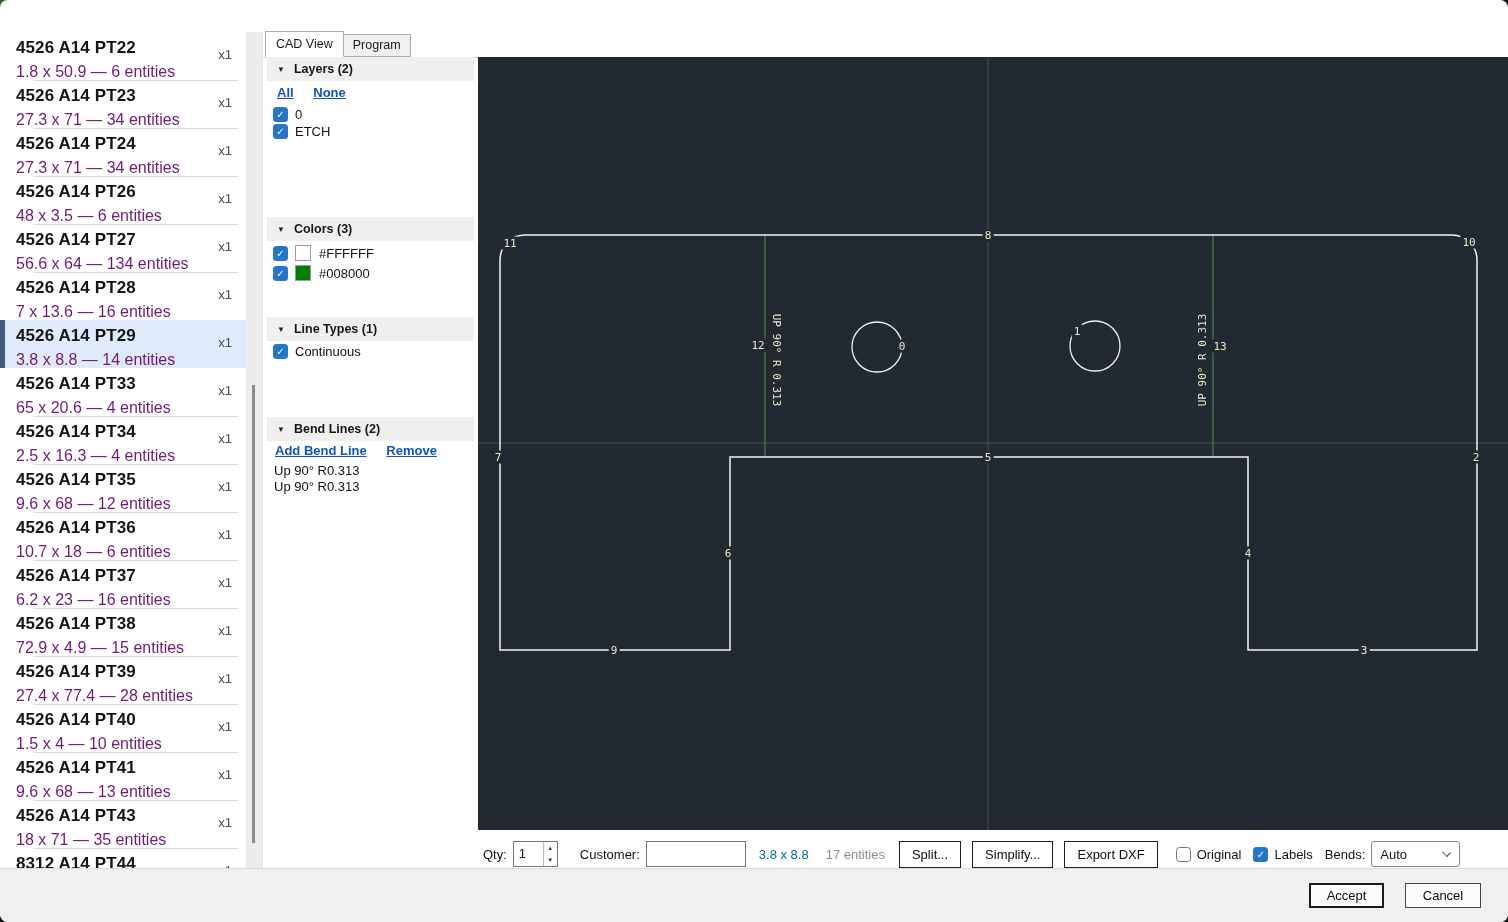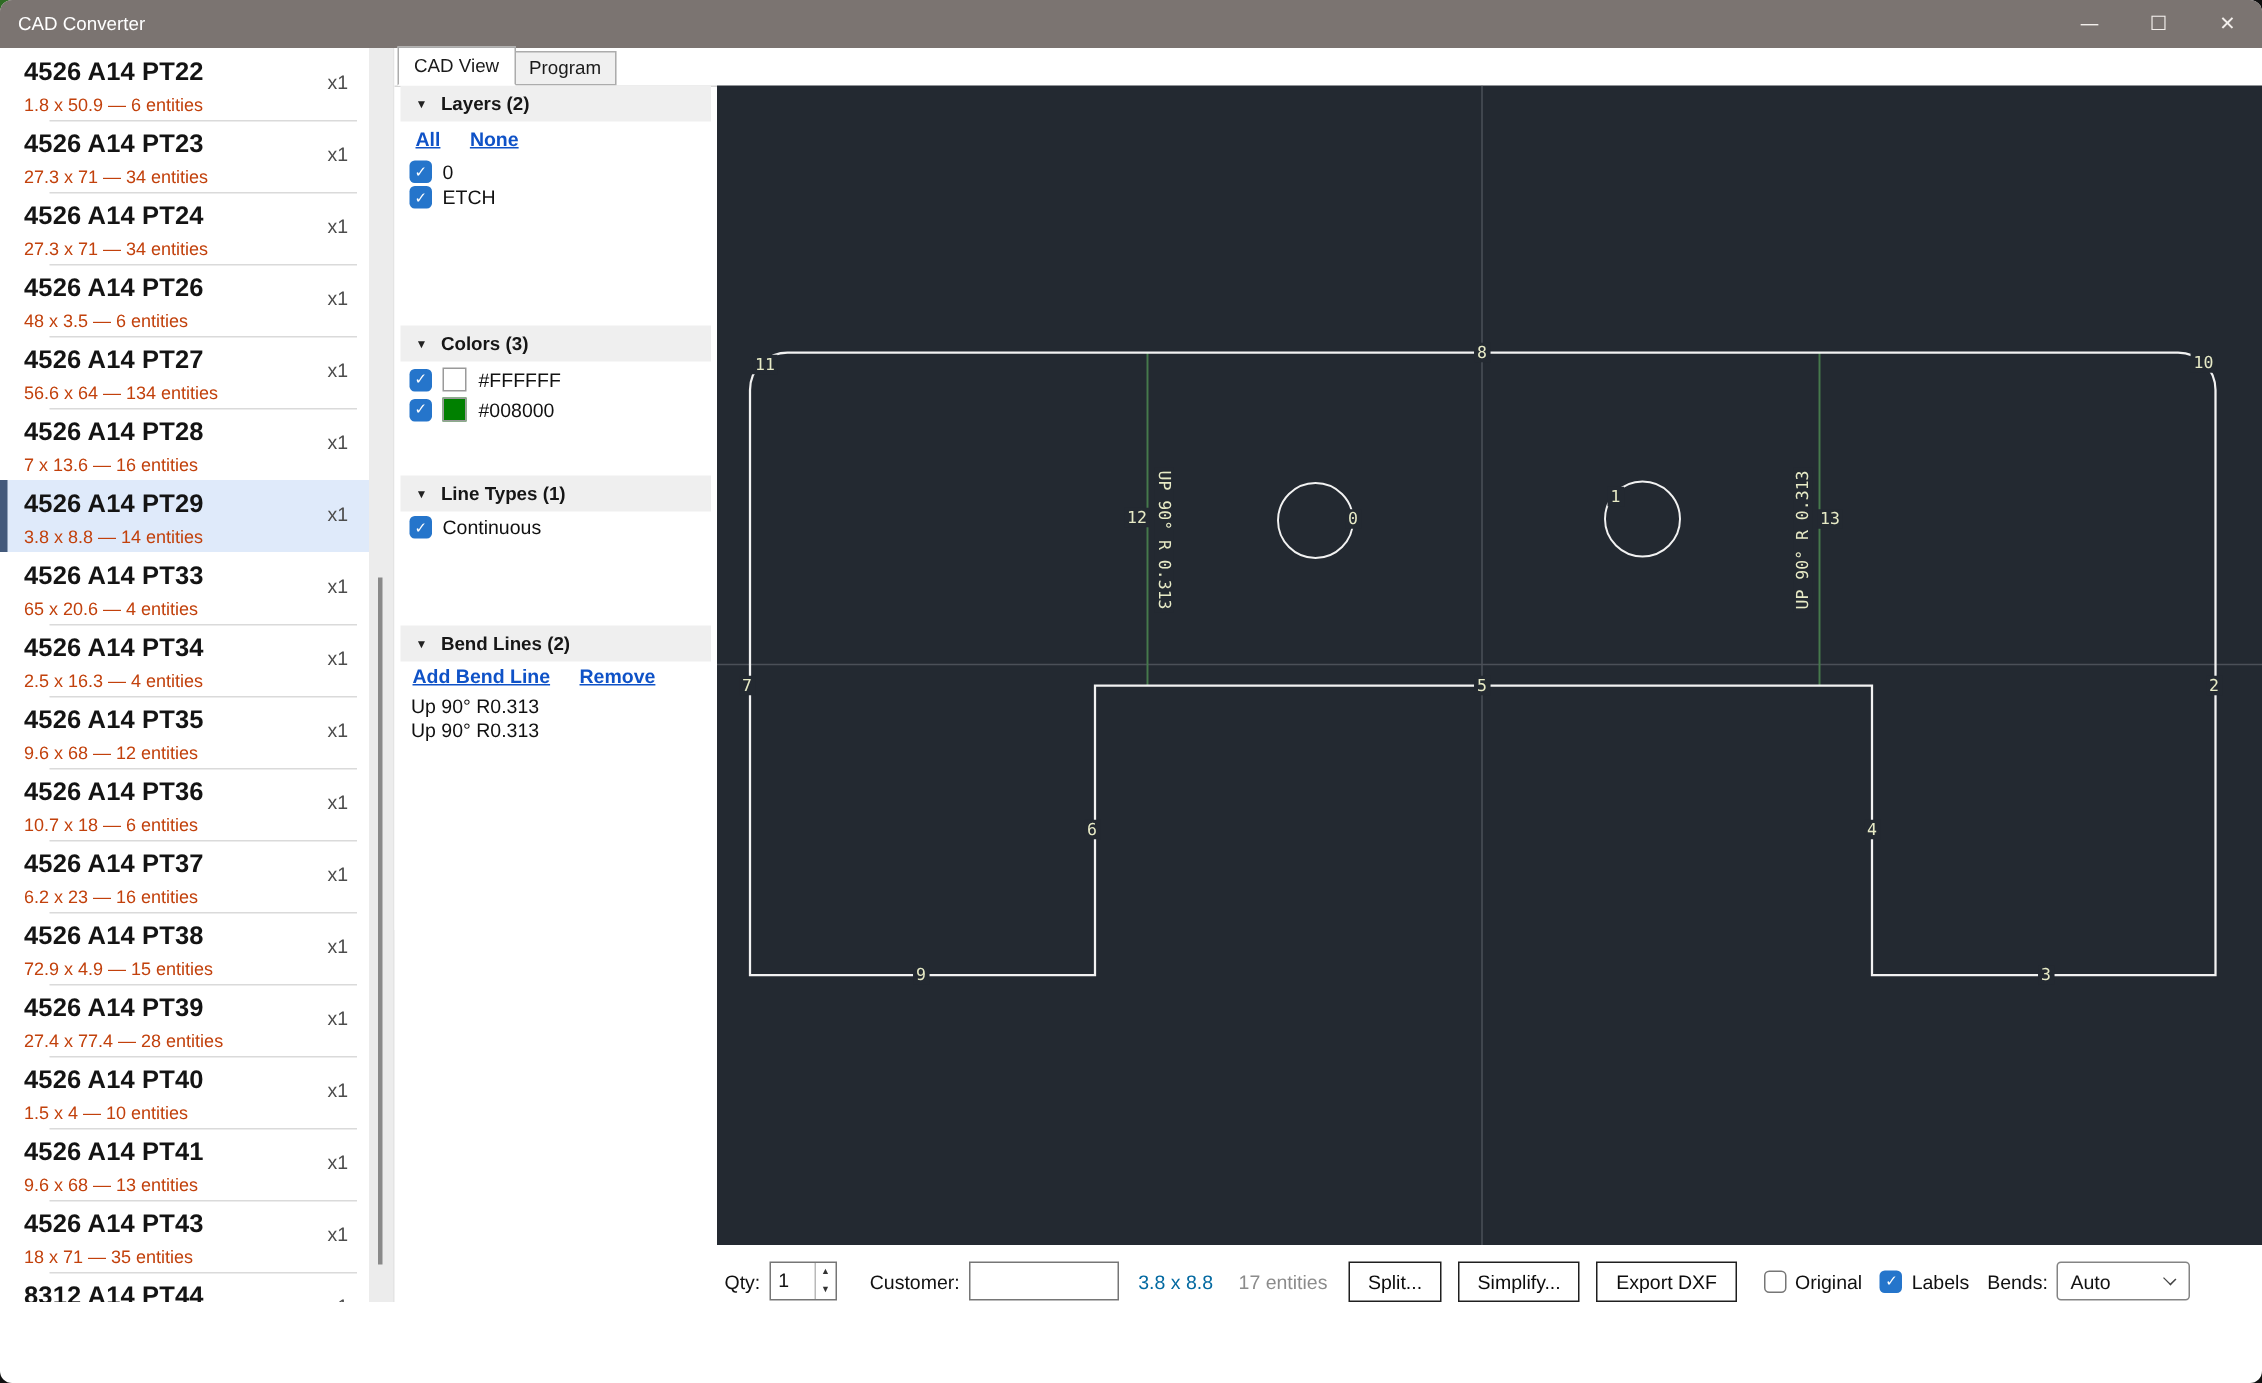--- a/index.html
+++ b/index.html
@@ -12,21 +12,21 @@
               display:flex; align-items:center; font-size:12.5px; }
   .titlebar .title { padding-left:12px; }
   .winbtns { position:absolute; right:0; top:0; height:32px; display:flex; }
   .winbtn { width:46px; height:32px; display:flex; align-items:center; justify-content:center;
             color:#f3efec; font-size:13px; font-family:"DejaVu Sans", sans-serif; }
   
   .list { position:absolute; left:0; top:32px; width:246px; height:836px; background:#fff; overflow:hidden; }
   .item { position:relative; height:48px; padding:6px 14px 0 16px; cursor:default; }
   .item + .item::before { content:""; position:absolute; left:33px; right:8px; top:0; border-top:1px solid #dadada; }
   .item .nm { font-size:17px; font-weight:bold; color:#141414; letter-spacing:.1px; }
-  .item .sub { font-size:12px; color:#c2410c; margin-top:5px; }
+  .item .sub { font-size:16px; color:#701a75; margin-top:5px; }
   .item .qty { position:absolute; right:14px; top:15px; font-size:13px; color:#4c4c4c; }
   .item.sel { background:#dfeafa; }
   .item.sel::after { content:""; position:absolute; left:0; top:0; bottom:0; width:5px; background:#43597b; }
   .item.sel + .item::before, .item.sel::before { border-top-color:transparent; }
   
   .vscroll { position:absolute; left:246px; top:32px; width:16px; height:836px; background:#ececec; }
   .vscroll .thumb { position:absolute; left:6px; top:353px; width:3px; height:458px; background:#8a8a8a; }
   .splitline { position:absolute; left:262px; top:32px; width:1px; height:836px; background:#e4e4e4; }
   
   .tabzone { position:absolute; left:263px; top:32px; width:215px; height:588px; background:#fff; }
@@ -78,28 +78,20 @@
   .fbtn.accept { left:1309px; width:75px; border:2px solid #191919; }
   .fbtn.cancel { left:1405px; width:76px; border:1px solid #454545; }
 </style>
 </head>
 <body>
 
 <div id="desktop-corner"></div>
 
 <div id="win">
 
-  <div class="titlebar">
-    <span class="title">CAD Converter</span>
-    <div class="winbtns">
-      <div class="winbtn">—</div>
-      <div class="winbtn">☐</div>
-      <div class="winbtn">✕</div>
-    </div>
-  </div>
 
   <div class="list" id="parts-list">
       <div class="item">
         <div class="nm">4526 A14 PT22</div>
         <div class="sub">1.8 x 50.9 — 6 entities</div>
         <div class="qty">x1</div>
       </div>
       <div class="item">
         <div class="nm">4526 A14 PT23</div>
         <div class="sub">27.3 x 71 — 34 entities</div>
@@ -294,14 +286,18 @@
       <span class="cb on">✓</span>
       <span>Labels</span>
     </span>
     <span class="lbl">Bends:</span>
     <div class="dd">
       <span>Auto</span>
       <span class="chev"></span>
     </div>
   </div>
 
+  <div class="footer">
+    <button class="fbtn accept">Accept</button>
+    <button class="fbtn cancel">Cancel</button>
+  </div>
 
 </div>
 
 </body></html>

